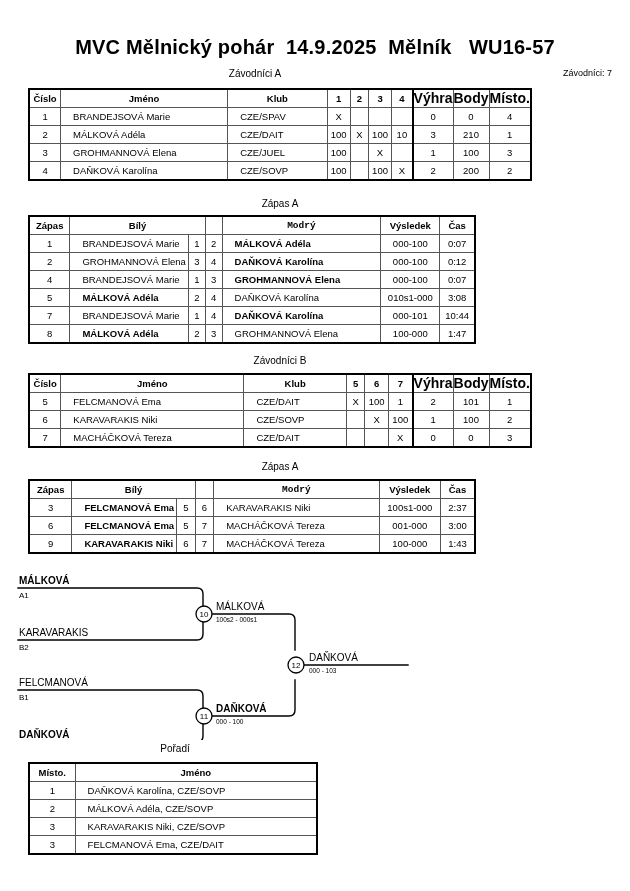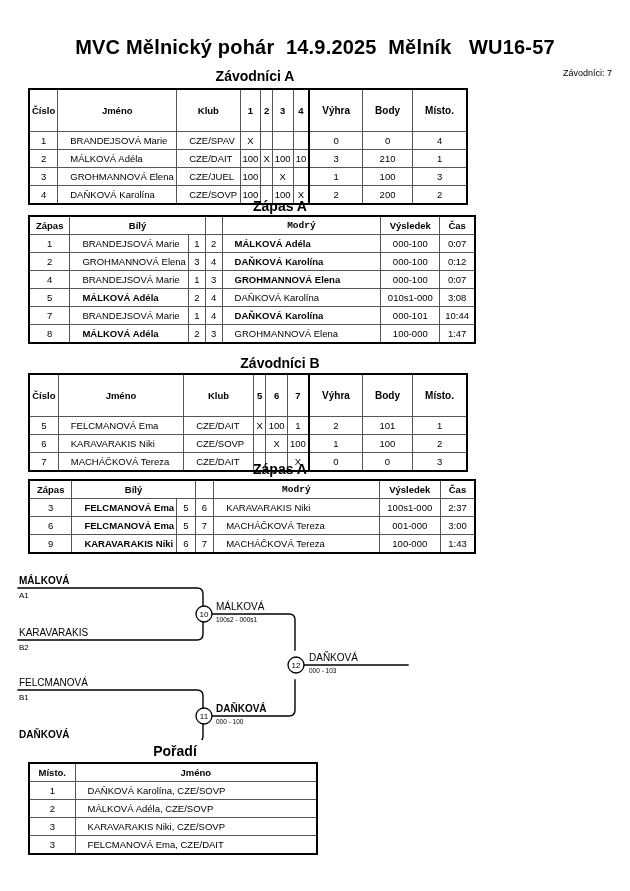--- a/index.html
+++ b/index.html
@@ -22,21 +22,21 @@
     white-space:pre;
   }
   .entrants-count{
     position:absolute;right:18px;top:68px;
     font-size:9px;
   }
 
   
   .heading{
     position:absolute;
-    font-size:14px;font-weight:bold;
+    font-size:10px;font-weight:normal;
     text-align:center;
     white-space:nowrap;
   }
 
   
   table{
     border-collapse:collapse;
     position:absolute;
     font-size:9.5px;
     background:#fff;
@@ -54,29 +54,29 @@
     font-weight:normal;
     overflow:hidden;
     white-space:nowrap;
   }
   th{font-weight:bold;text-align:center;}
   td{text-align:center;}
   td.left{text-align:left;padding-left:12px;}
   .b{font-weight:bold;}
 
   
-  .tbl-stand{width:440px;}
+  .tbl-stand{width:504px;}
   .tbl-stand .c-no{width:30px;}
   .tbl-stand .c-name{width:230px;}
   .tbl-stand .c-club{width:145px;}
   .tbl-stand .c-m{width:22px;}
   .tbl-stand .c-res{width:27px;}
   .tbl-stand .thick-l{border-left:2px solid #000;}
   .tbl-stand th.narrowhdr{
-    font-size:10px;padding:12px;
+    font-size:14px;padding:0;
     overflow:visible;
     position:relative;
   }
   .tbl-stand th.narrowhdr span{
     position:relative;left:0;
   }
 
   
   .tbl-match{width:448px;}
   .tbl-match .c-zap{width:44px;}

